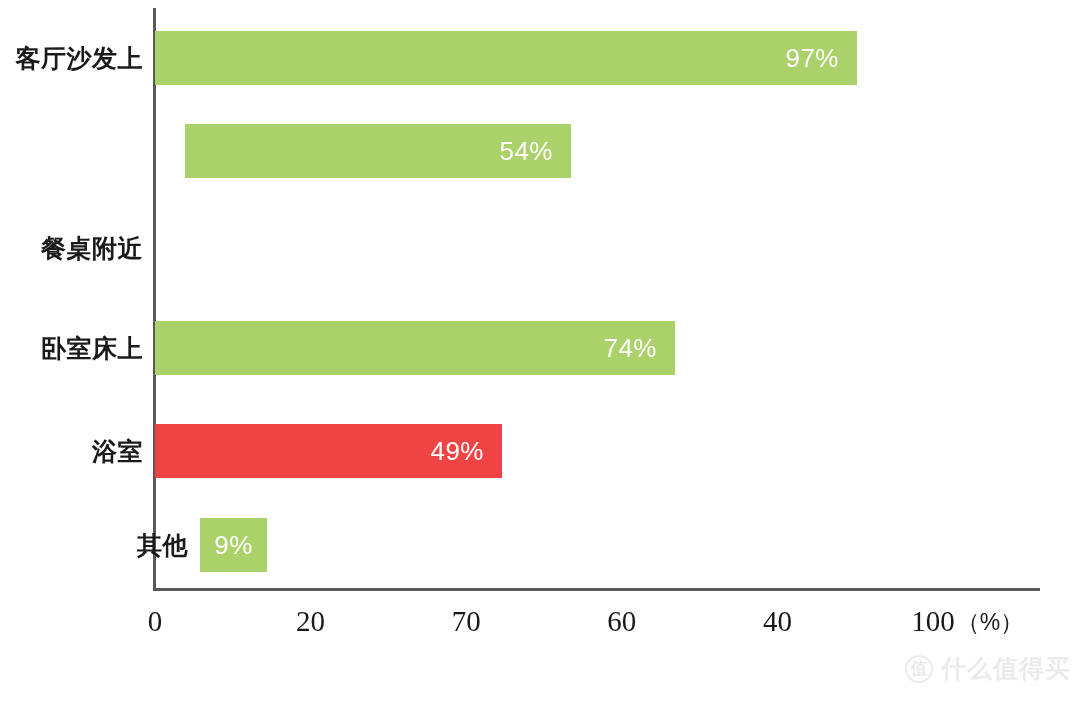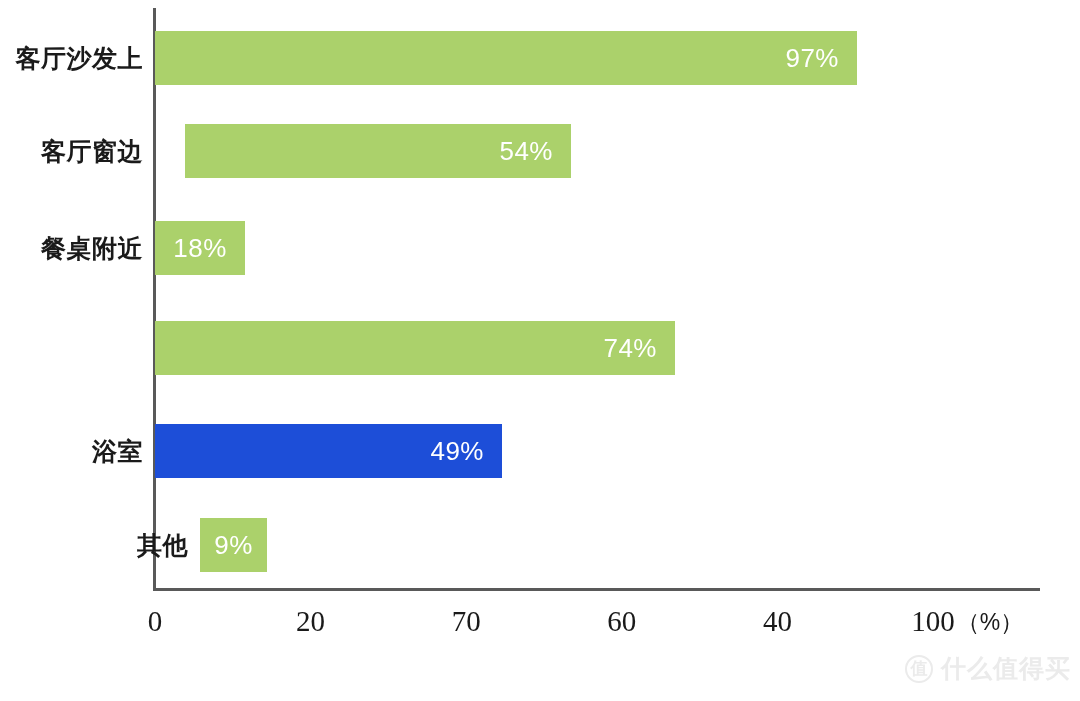--- a/index.html
+++ b/index.html
@@ -149,39 +149,36 @@
   <div class="axis-x"></div>
 
   <div id="rows">
       <div class="row" style="top: 31px;">
         <div class="cat-label">客厅沙发上</div>
         <div class="bar" style="width: 702px; background: rgb(171, 209, 107);">
           <span class="bar-value">97%</span>
         </div>
       </div>
       <div class="row" style="top: 124px;">
-        <div class="cat-label">客厅窗边</div>
         <div class="bar" style="width: 386px; background: rgb(171, 209, 107); margin-left: 30px;">
           <span class="bar-value">54%</span>
         </div>
       </div>
       <div class="row" style="top: 221px; padding-left: 12px;">
         <div class="cat-label">餐桌附近</div>
-        <div class="bar small" style="width: 90px; background: rgb(171, 209, 107);">
-          <span class="bar-value">18%</span>
-        </div>
       </div>
       <div class="row" style="top: 321px;">
+        <div class="cat-label">卧室床上</div>
         <div class="bar" style="width: 520px; background: rgb(171, 209, 107);">
           <span class="bar-value">74%</span>
         </div>
       </div>
       <div class="row" style="top: 424px;">
         <div class="cat-label">浴室</div>
-        <div class="bar" style="width: 347px; background: #1d4ed8;">
+        <div class="bar" style="width: 347px; background: #ef4444;">
           <span class="bar-value">49%</span>
         </div>
       </div>
       <div class="row" style="top: 518px; margin-left: 45px;">
         <div class="cat-label">其他</div>
         <div class="bar small" style="width: 67px; background: rgb(171, 209, 107);">
           <span class="bar-value">9%</span>
         </div>
       </div>
     </div>

